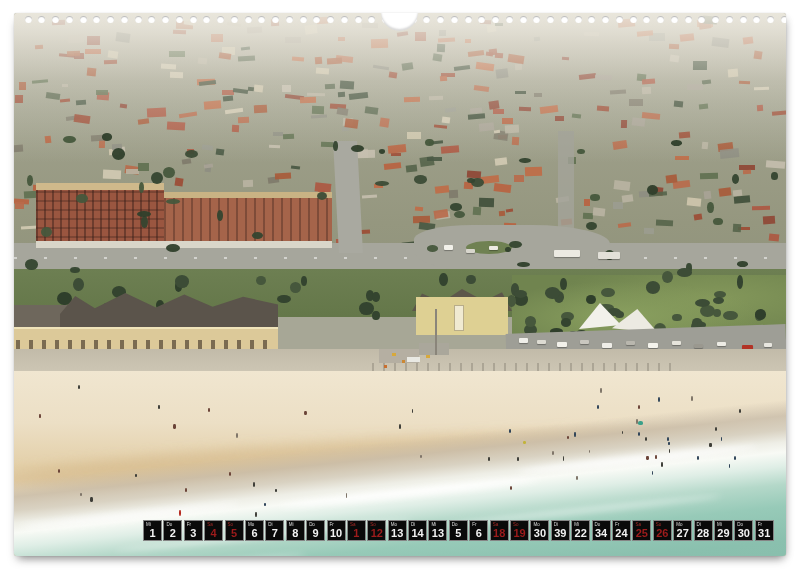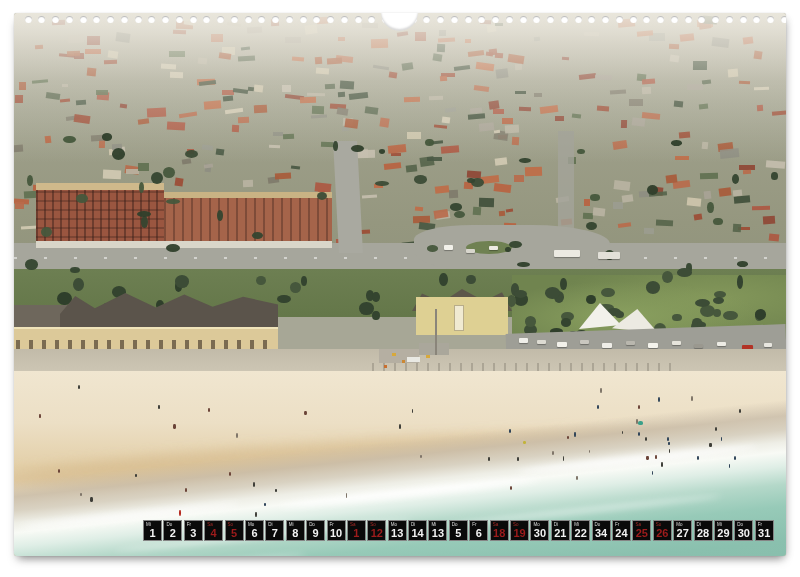--- a/index.html
+++ b/index.html
@@ -750,21 +750,21 @@
         <div class="day-cell weekend">
           <span class="wd">So</span>
           <span class="num">19</span>
         </div>
         <div class="day-cell">
           <span class="wd">Mo</span>
           <span class="num">30</span>
         </div>
         <div class="day-cell">
           <span class="wd">Di</span>
-          <span class="num">21</span>
+          <span class="num">39</span>
         </div>
         <div class="day-cell">
           <span class="wd">Mi</span>
           <span class="num">22</span>
         </div>
         <div class="day-cell">
           <span class="wd">Do</span>
           <span class="num">34</span>
         </div>
         <div class="day-cell">

